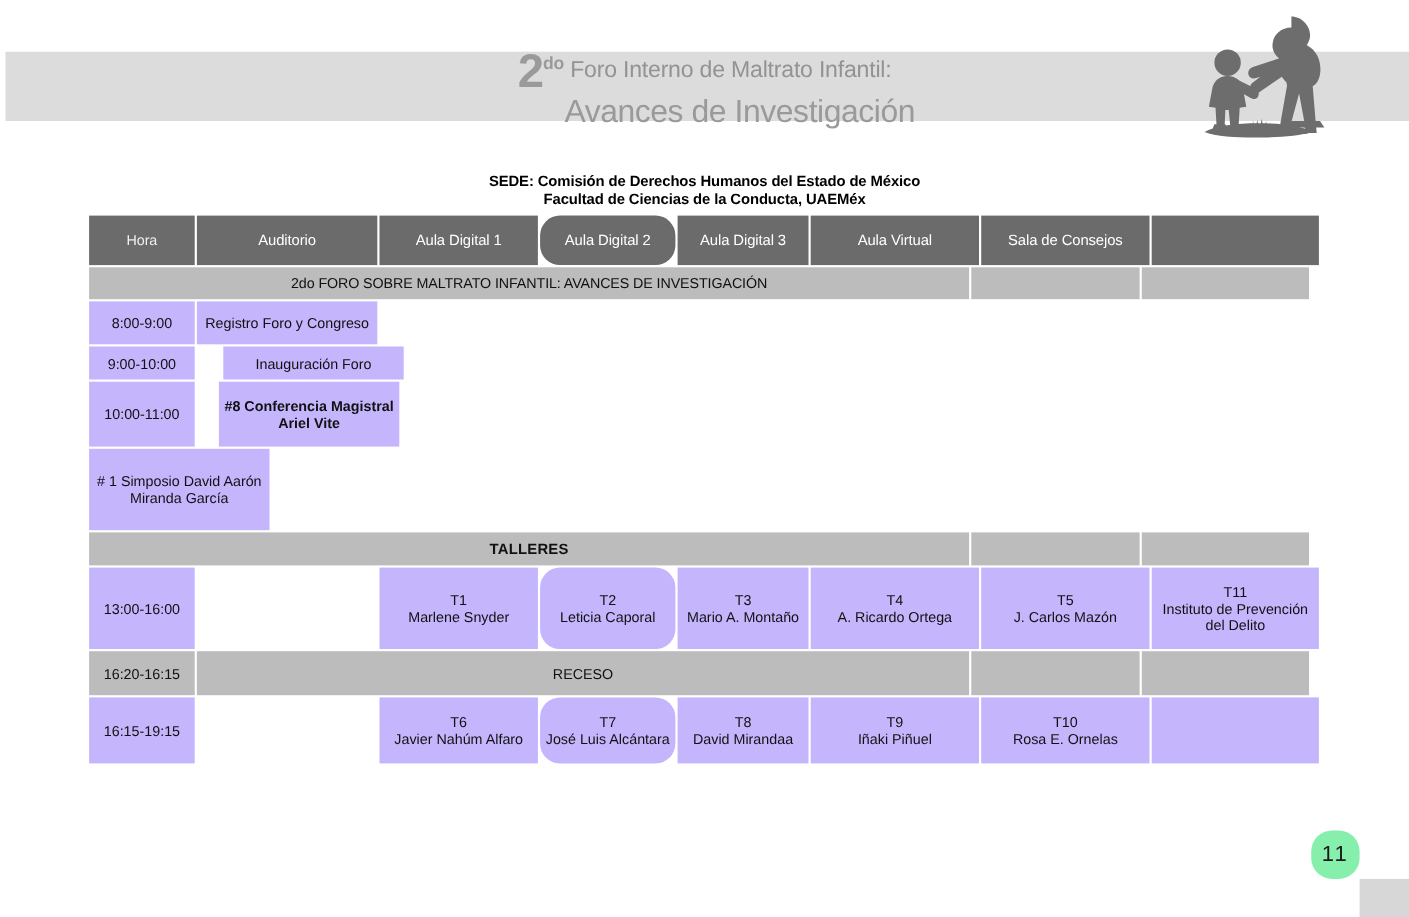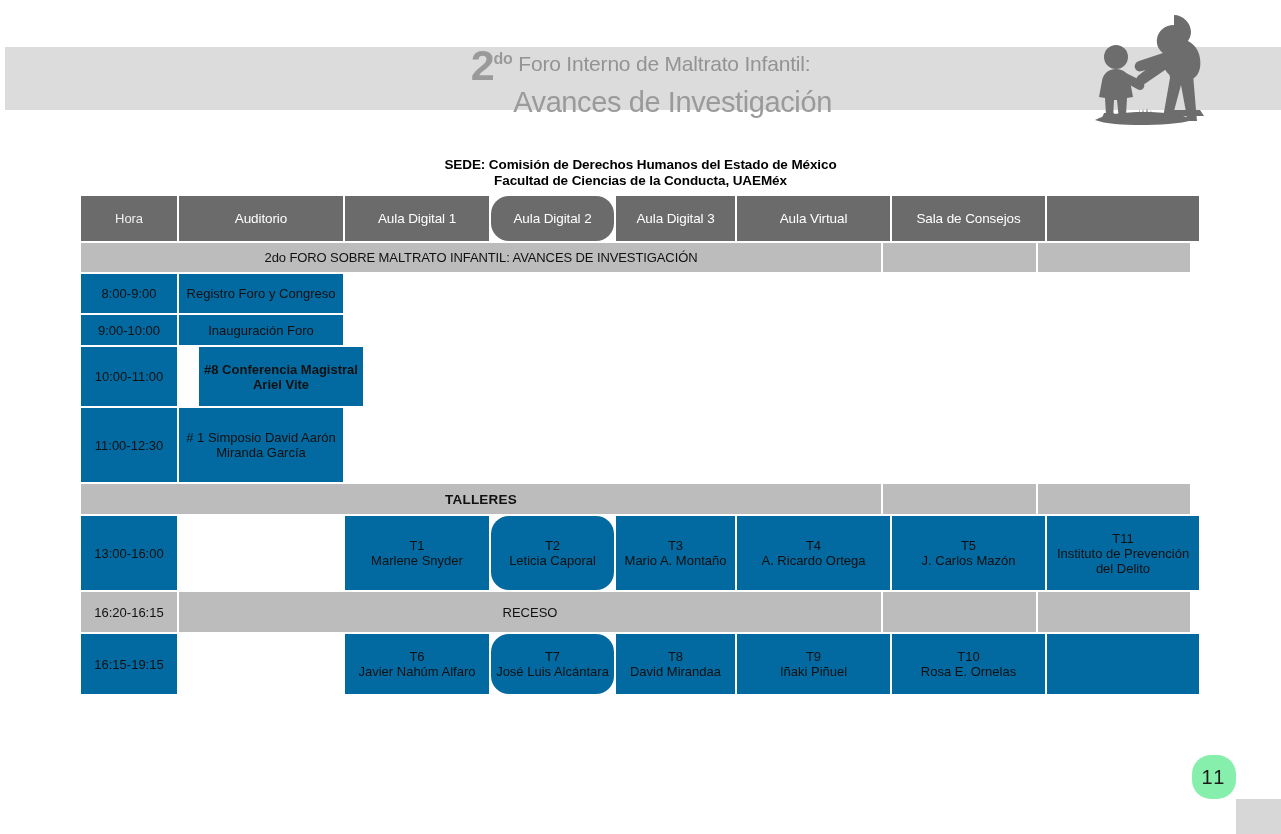--- a/index.html
+++ b/index.html
@@ -87,21 +87,21 @@
     font-size: 13px;
     color: #111;
     line-height: 15px;
     padding: 2px 4px;
     margin-right: 2px;
     margin-bottom: 2px;
     overflow: hidden;
   }
   .cell:last-child { margin-right: 0; }
   .blank { background: transparent; }
-  .light { background: #0369a1; }
+  .light { background: #c4b5fd; }
   .mid   { background: #bcbcbc; }
   .dark  { background: #6b6b6b; color: #ffffff; }
 
   
   .c-hora { width: 96px; flex: none; }
   .c-aud  { width: 164px; flex: none; }
   .c-ad1  { width: 144px; flex: none; }
   .c-ad2  { width: 123px; flex: none; border-radius: 18px; }
   .c-ad3  { width: 119px; flex: none; }
   .c-av   { width: 153px; flex: none; }
@@ -129,21 +129,21 @@
 
   
   .r-rec { height: 42px; }
   .span-rec {
     width: 702px; flex: none;
     font-size: 13px; font-weight: 400;
   }
 
   
   .h-8   { height: 41px; }
-  .h-9   { height: 32px; }
+  .h-9   { height: 32px; gap: 24px; }
   .h-10  { height: 61px; gap: 20px; }
   .h-11  { height: 76px; }
   .h-13  { height: 76px; }
   .h-16  { height: 62px; }
 
   .bold-cell { font-weight: 700; }
 
   
   .pagenum-box {
     position: absolute;
@@ -237,21 +237,20 @@
         <div class="cell light c-hora">9:00-10:00</div>
         <div class="cell light c-aud">Inauguración Foro</div>
       </div>
 
       <div class="row h-10">
         <div class="cell light c-hora">10:00-11:00</div>
         <div class="cell light c-aud bold-cell">#8 Conferencia Magistral Ariel Vite</div>
       </div>
 
       <div class="row h-11">
-        <div class="cell light c-hora">11:00-12:30</div>
         <div class="cell light c-aud"># 1 Simposio David Aarón Miranda García</div>
       </div>
 
       <div class="row r-tall">
         <div class="cell mid span-tall">TALLERES</div>
         <div class="cell mid c-sc"></div>
         <div class="cell mid c-ext"></div>
       </div>
 
       <div class="row h-13">

